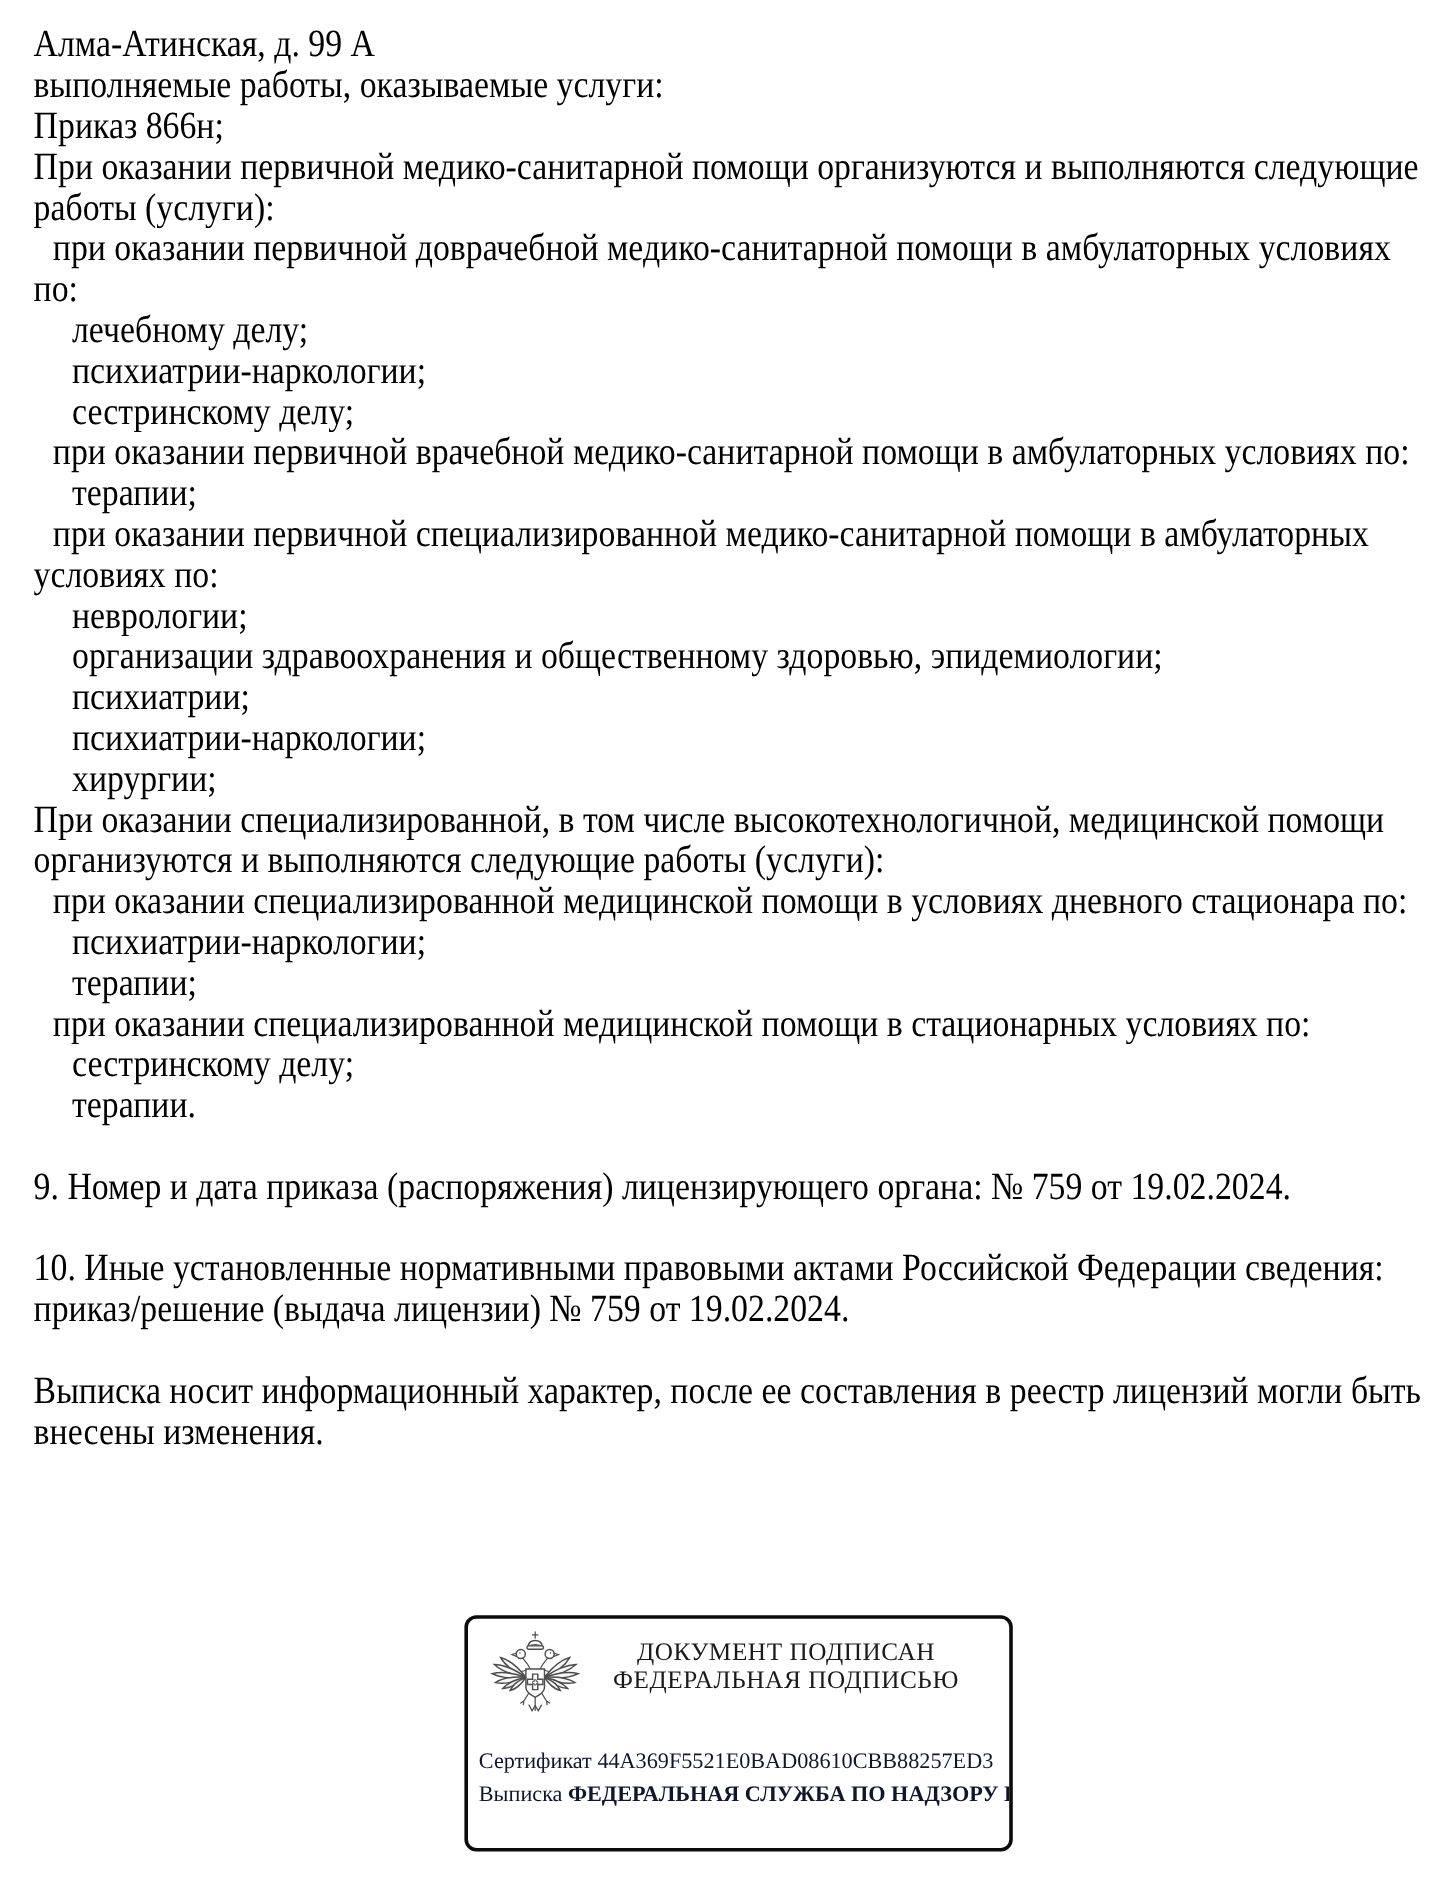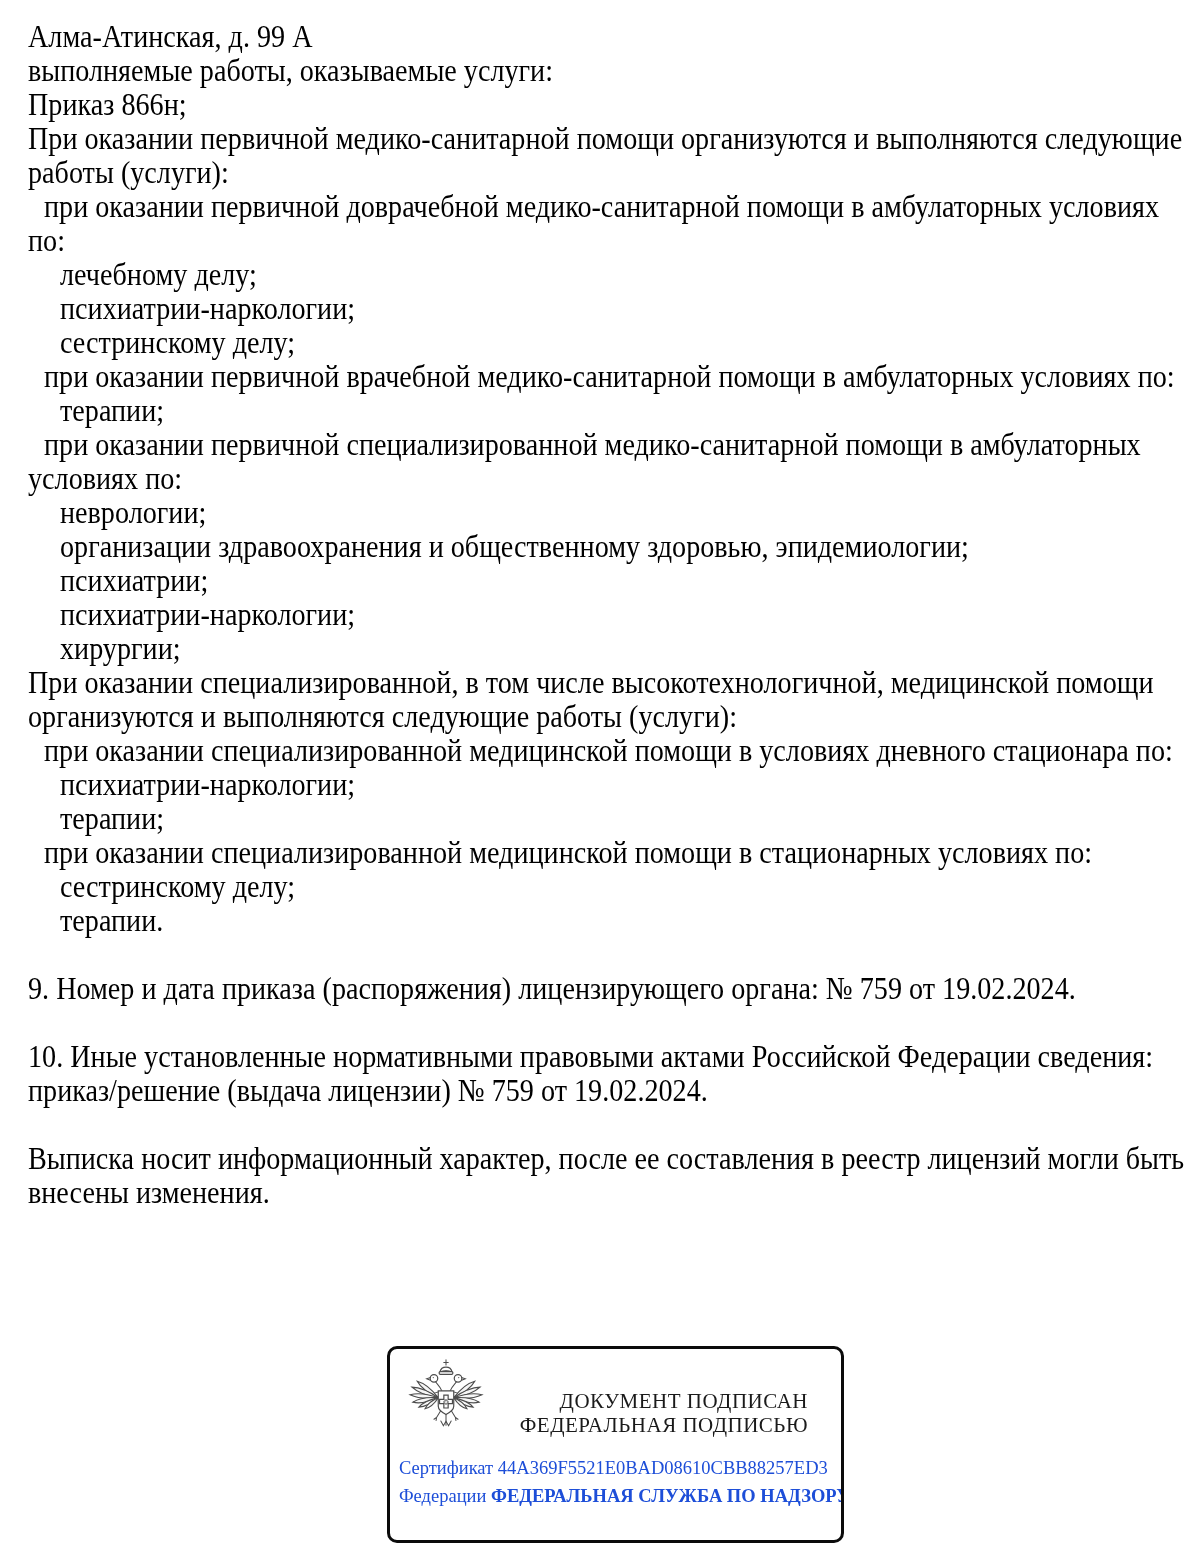--- a/index.html
+++ b/index.html
@@ -47,37 +47,36 @@
     left: 13px;
     top: 8px;
     width: 86px;
     height: 90px;
   }
   .stamp-title {
     position: absolute;
     left: 112px;
     top: 15px;
     width: 306px;
-    text-align: right;
+    text-align: center;
     font-size: 21px;
     line-height: 24px;
     letter-spacing: 0.5px;
     color: #1a1a1a;
-    margin-top: 25px;
   }
   .stamp-rows {
     position: absolute;
     left: 9px;
     top: 105px;
     right: 0;
     overflow: hidden;
     font-size: 18.5px;
     line-height: 28px;
     white-space: nowrap;
-    color: #1d4ed8;
+    color: #0f172a;
   }
   .stamp-rows .bold { font-weight: bold; }
 </style>
 </head>
 <body>
 
 <div class="page">
 
   <div class="doc-lines">
       <div class="line i0">Алма-Атинская, д. 99 А</div>
@@ -191,19 +190,19 @@
       <div>ДОКУМЕНТ ПОДПИСАН</div>
       <div>ФЕДЕРАЛЬНАЯ ПОДПИСЬЮ</div>
     </div>
 
     <div class="stamp-rows">
       <div class="row">
         <span>Сертификат</span>
         <span>44A369F5521E0BAD08610CBB88257ED3</span>
       </div>
       <div class="row">
-        <span>Федерации</span>
+        <span>Выписка</span>
         <span class="bold">ФЕДЕРАЛЬНАЯ СЛУЖБА ПО НАДЗОРУ В СФ</span>
       </div>
     </div>
 
   </div>
 </div>
 
 </body></html>

